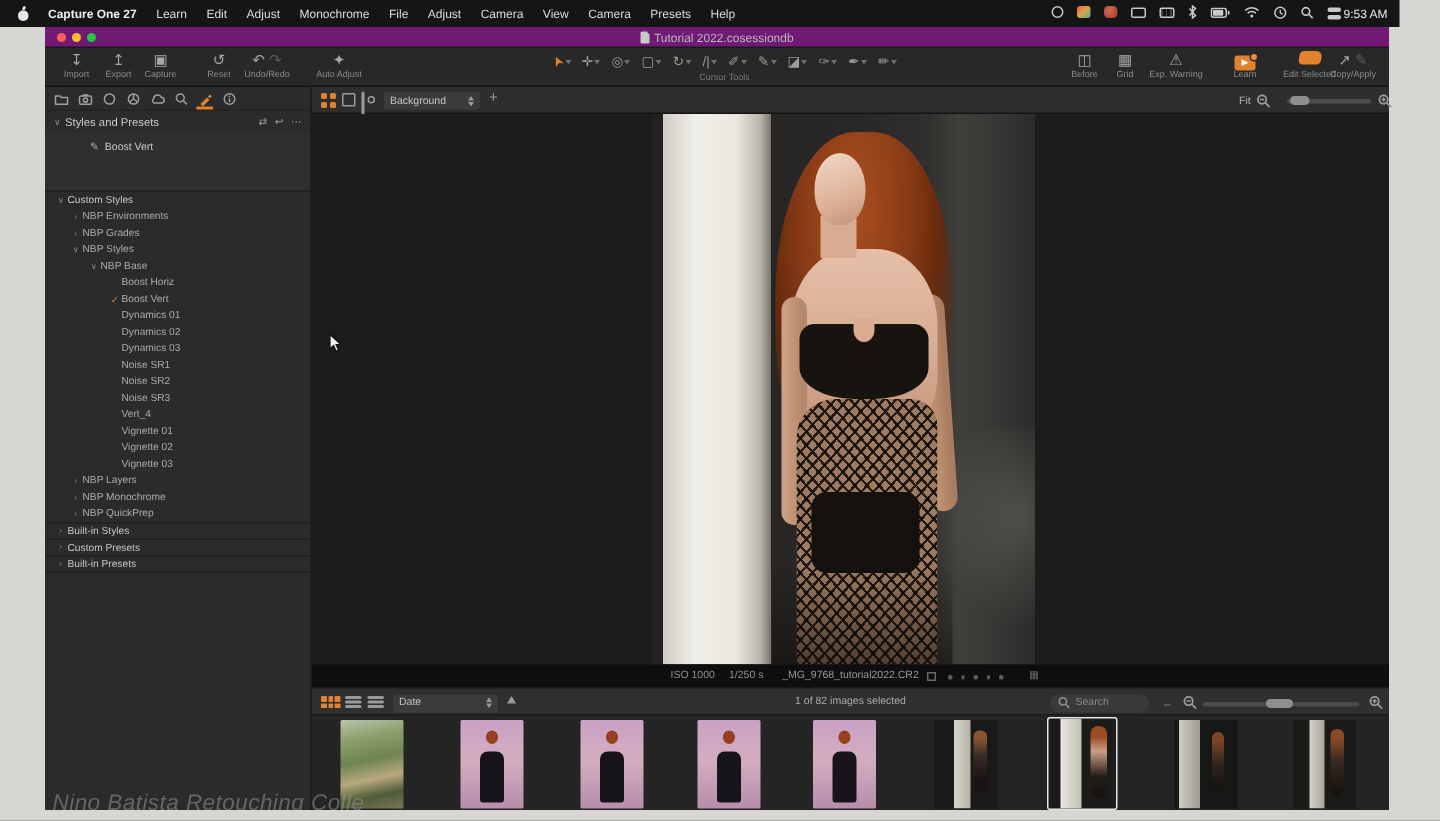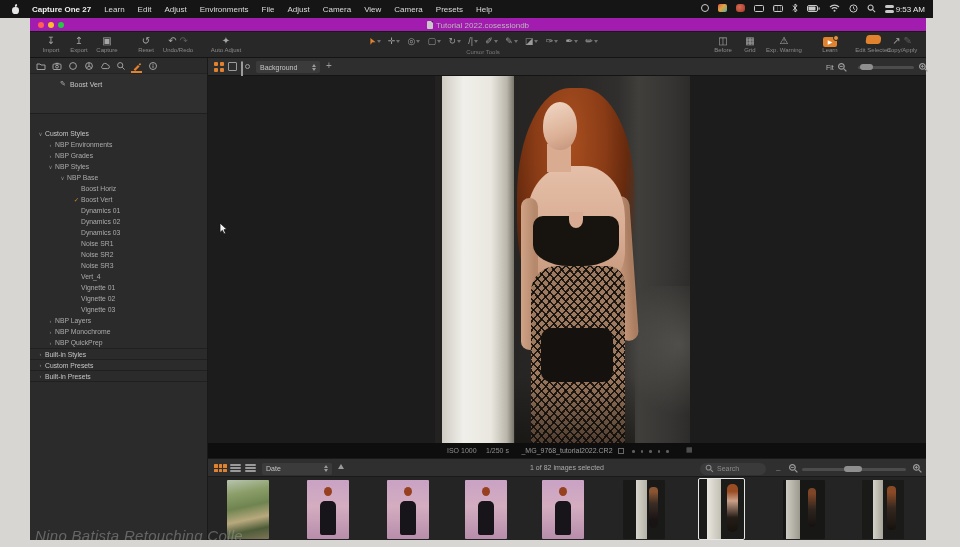--- a/index.html
+++ b/index.html
@@ -24,21 +24,21 @@
   .mi-display { width:10px; height:7px; border:1.1px solid #c9c9c9; border-radius:1.5px; }
   .mi-keyboard { width:10px; height:7px; border:1.1px solid #c9c9c9; border-radius:1.5px; background:repeating-linear-gradient(90deg,#444 0 1px,transparent 1px 3px); }
   .mi-bt svg, .mi-batt svg, .mi-wifi svg, .mi-clockapp svg, .mi-spot svg { display:block; }
   .mi-cc { display:flex; flex-direction:column; gap:1.5px; }
   .mi-cc span { width:9px; height:3px; border-radius:2px; background:#c9c9c9; display:block; }
   .clock { color:#e8e8e8; font-size:8px; margin-left:2px; white-space:nowrap; }
 
   
   .window { position:absolute; left:30px; top:18px; width:896px; height:522px; background:#232323; z-index:10; }
 
-  .titlebar { position:relative; height:14px; background:#a21caf; border-bottom:1px solid #191919; }
+  .titlebar { position:relative; height:14px; background:#701a75; border-bottom:1px solid #191919; }
   .tl { position:absolute; top:4px; width:6px; height:6px; border-radius:50%; }
   .tl-close { left:8px; background:#ff5f57; } .tl-min { left:18px; background:#febc2e; } .tl-max { left:28px; background:#28c840; }
   .wtitle { position:absolute; left:0; right:0; top:0; height:14px; display:flex; align-items:center; justify-content:center; gap:3px;
     color:#b9b9b9; font-size:8px; }
   .doc-ic { width:6px; height:8px; background:#c9c9c9; border-radius:1px; position:relative; }
   .doc-ic::after { content:""; position:absolute; right:0; top:0; border:1.6px solid #2c2c2c; border-left-color:transparent; border-bottom-color:transparent; }
 
   
   .toolbar { position:absolute; top:14px; left:0; right:0; height:26px; background:#282828; border-bottom:1px solid #141414; }
   .tb { position:absolute; top:2px; width:30px; text-align:center; }
@@ -188,21 +188,21 @@
 </head>
 <body>
 
 <div class="menubar">
   <span class="apple"></span>
   <div class="menus">
     <span class="menu-item app">Capture One 27</span>
   <span class="menu-item">Learn</span>
       <span class="menu-item">Edit</span>
       <span class="menu-item">Adjust</span>
-      <span class="menu-item">Environments</span>
+      <span class="menu-item">Monochrome</span>
       <span class="menu-item">File</span>
       <span class="menu-item">Adjust</span>
       <span class="menu-item">Camera</span>
       <span class="menu-item">View</span>
       <span class="menu-item">Camera</span>
       <span class="menu-item">Presets</span>
       <span class="menu-item">Help</span>
     </div>
   <div class="mstatus">
       <span><span class="mi mi-ring"></span></span>
@@ -402,20 +402,29 @@
           </svg>
         </span>
         <span class="stab">
           <svg width="10" height="10" viewBox="0 0 10 10">
             <circle cx="5" cy="5" r="3.5" fill="none" stroke="#9f9f9f"></circle>
             <line x1="5" y1="4.5" x2="5" y2="7" stroke="#9f9f9f"></line>
             <circle cx="5" cy="3.2" r="0.6" fill="#9f9f9f"></circle>
           </svg>
         </span>
       </div>
+    <div class="panel-header">
+      <span class="chev">∨</span>
+      <span>Styles and Presets</span>
+      <span class="ph-icons">
+        <span>⇄</span>
+        <span>↩</span>
+        <span>⋯</span>
+      </span>
+    </div>
     <div class="applied-box">
       <span class="applied-row">
         <span class="br">✎</span>
         <span>Boost Vert</span>
       </span>
     </div>
     <div class="tree" id="styles-tree">
         <div class="tree-row lvl0" style="padding-left: 6px;">
           <span class="chev">∨</span>
           <span class="lbl">Custom Styles</span>

